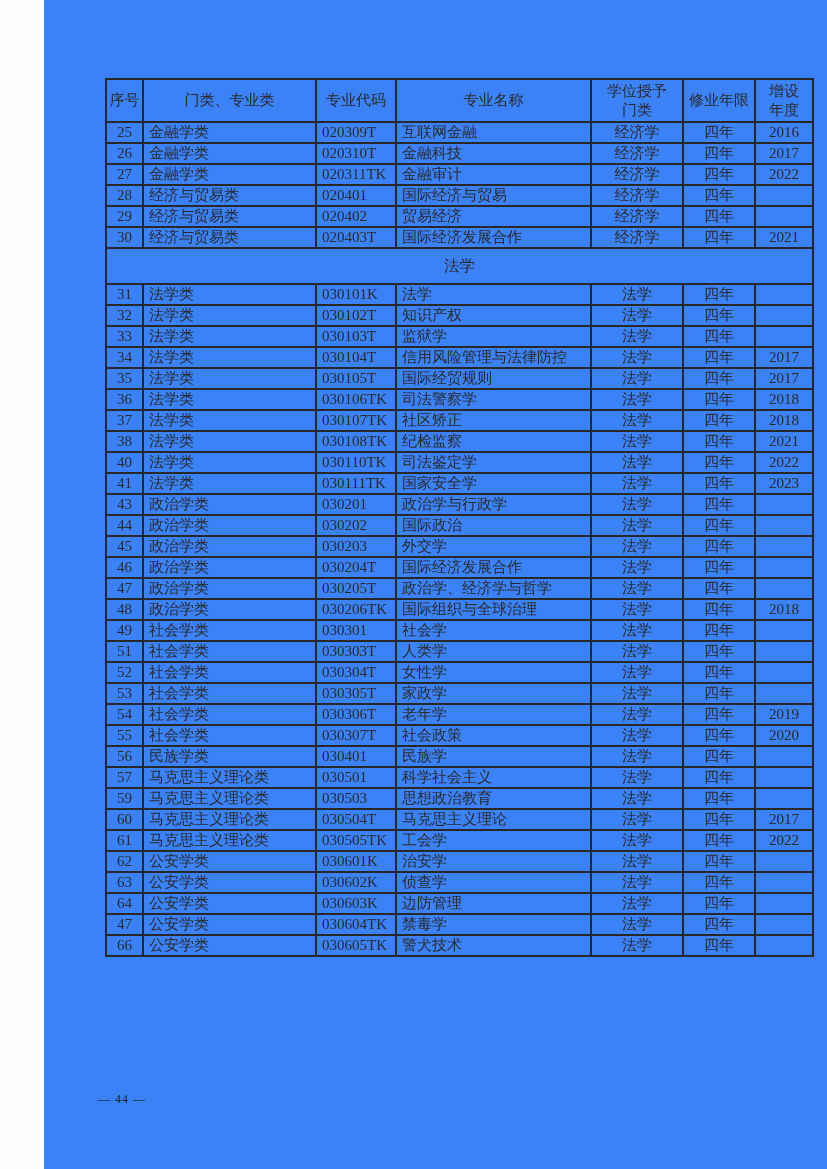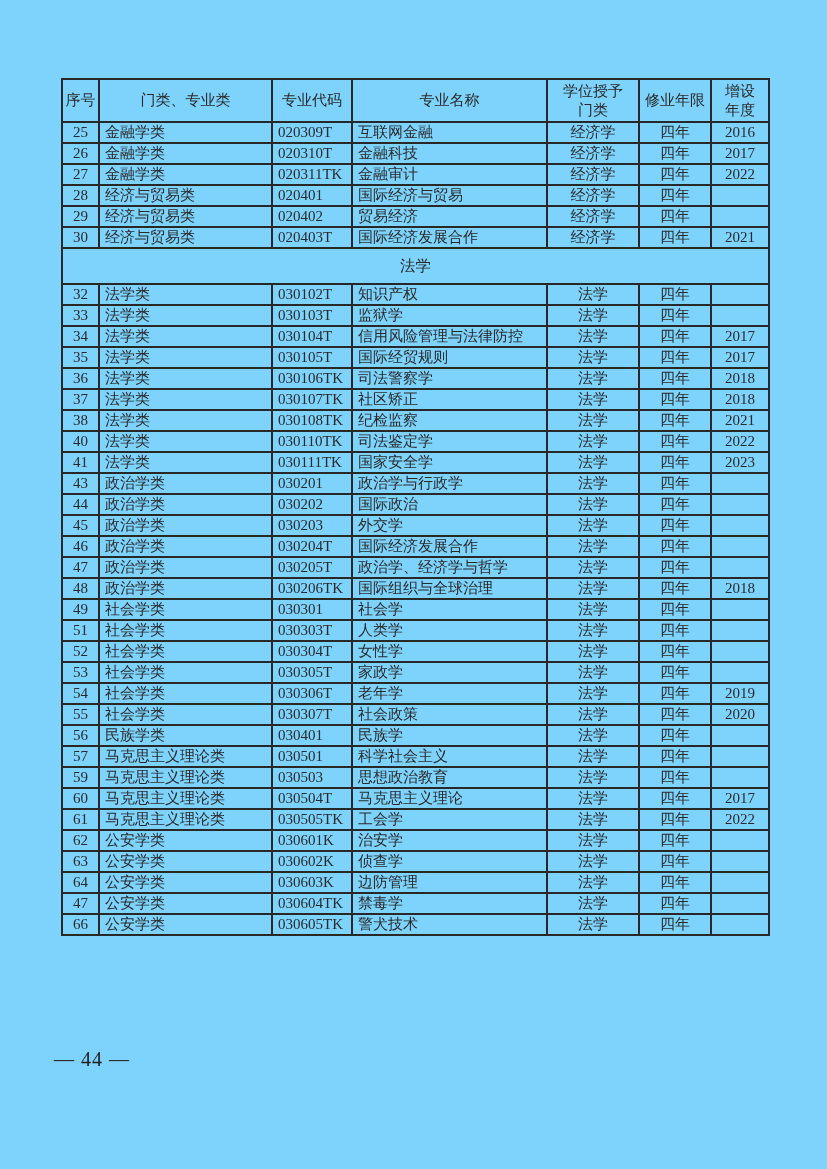--- a/index.html
+++ b/index.html
@@ -4,21 +4,21 @@
 <style>
   html, body { margin: 0; padding: 0; }
   body {
     width: 827px; height: 1169px;
     background: #fdfdfd;
     font-family: "Liberation Serif", "DejaVu Serif", serif;
     color: #2a2a2a;
     position: relative;
     overflow: hidden;
   }
-  .page { position: absolute; inset: 0; background: #7dd3fc; }
+  .page { position: absolute; inset: 0; background: #3b82f6; margin-left: 44px; }
 
   table.doc-table {
     position: absolute;
     left: 61px; top: 78px;
     width: 707px;
     border-collapse: collapse;
     table-layout: fixed;
   }
   .doc-table th, .doc-table td {
     border: 2px solid #282828;
@@ -36,22 +36,22 @@
     text-align: center;
   }
   tr.data-row { height: 18px; }
   tr.section-row { height: 36px; }
   td.c { text-align: center; }
   td.l { text-align: left; padding-left: 5px; }
   td.section-cell { text-align: center; font-size: 15.5px; }
 
   .page-footer {
     position: absolute;
-    left: 54px; top: 1048px;
-    font-size: 20px;
+    left: 54px; top: 1092px;
+    font-size: 12px;
     color: #222222;
     letter-spacing: 1px;
   }
 </style>
 </head>
 <body>
 
 <div class="page">
 
   <table class="doc-table">
@@ -129,20 +129,29 @@
           <td class="l">020403T</td>
           <td class="l">国际经济发展合作</td>
           <td class="c">经济学</td>
           <td class="c">四年</td>
           <td class="c">2021</td>
         </tr>
         <tr class="section-row">
           <td colspan="7" class="section-cell">法学</td>
         </tr>
         <tr class="data-row">
+          <td class="c">31</td>
+          <td class="l">法学类</td>
+          <td class="l">030101K</td>
+          <td class="l">法学</td>
+          <td class="c">法学</td>
+          <td class="c">四年</td>
+          <td class="c"></td>
+        </tr>
+        <tr class="data-row">
           <td class="c">32</td>
           <td class="l">法学类</td>
           <td class="l">030102T</td>
           <td class="l">知识产权</td>
           <td class="c">法学</td>
           <td class="c">四年</td>
           <td class="c"></td>
         </tr>
         <tr class="data-row">
           <td class="c">33</td>

